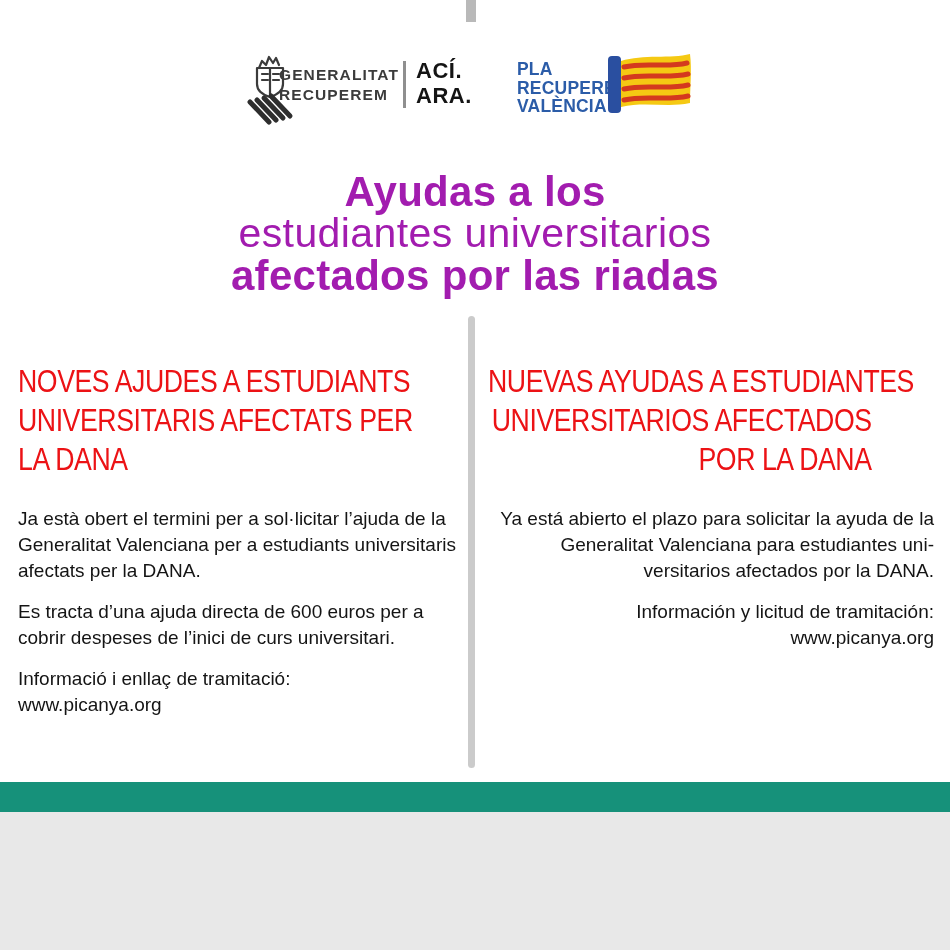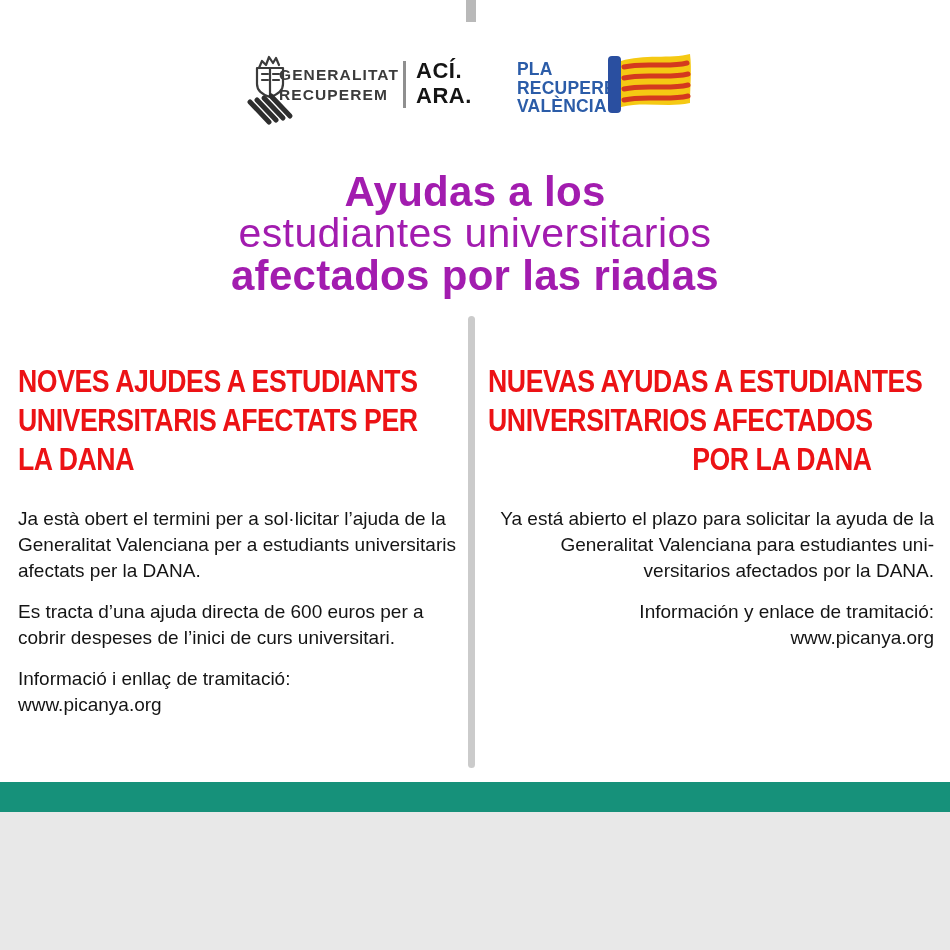--- a/index.html
+++ b/index.html
@@ -25,21 +25,21 @@
   
   .title { position:absolute; left:0; top:170px; width:950px; text-align:center; color:#a21caf; }
   .title .t1 { font-size:42px; font-weight:800; line-height:43px; letter-spacing:0.3px; }
   .title .t2 { font-size:41px; font-weight:400; line-height:41px; letter-spacing:0.4px; }
   .title .t3 { font-size:42px; font-weight:800; line-height:44px; letter-spacing:0.3px; }
 
   
   .col { position:absolute; top:362px; }
   .col.left  { left:18px;  width:442px; }
   .col.right { left:488px; width:446px;text-align:right; }
-  .col-heading { color:#ec1215; font-weight:700; font-size:31px; line-height:39px;
+  .col-heading { color:#ec1215; font-weight:400; font-size:31px; line-height:39px;
                  letter-spacing:-0.5px; }
   .col-heading .hl { transform:scaleX(0.86); transform-origin:left center;
                      white-space:nowrap; display:block; }
   .col-body { margin-top:27px; font-size:19px; line-height:26px; color:#141414; }
   .col-body p { margin:0 0 15px 0; }
   .center-divider { position:absolute; left:468px; top:316px; width:7px; height:452px;
                     background:#cbcbcb; border-radius:4px; }
 
   
   .footer { position:absolute; left:0; top:782px; width:950px; height:168px; background:#16917a; }
@@ -118,21 +118,21 @@
   </div>
 
   <div class="col right">
     <div class="col-heading">
       <span class="hl">NUEVAS AYUDAS A ESTUDIANTES</span>
       <span class="hl">UNIVERSITARIOS AFECTADOS</span>
       <span class="hl">POR LA DANA</span>
     </div>
     <div class="col-body">
       <p>Ya está abierto el plazo para solicitar la ayuda de la Generalitat Valenciana para estudiantes uni-versitarios afectados por la DANA.</p>
-      <p><span>Información y enlace de tramitació:</span><br>
+      <p><span>Información y licitud de tramitación:</span><br>
         <span>www.picanya.org</span></p>
     </div>
   </div>
 
   <div class="footer">
 
     
 
     
 

